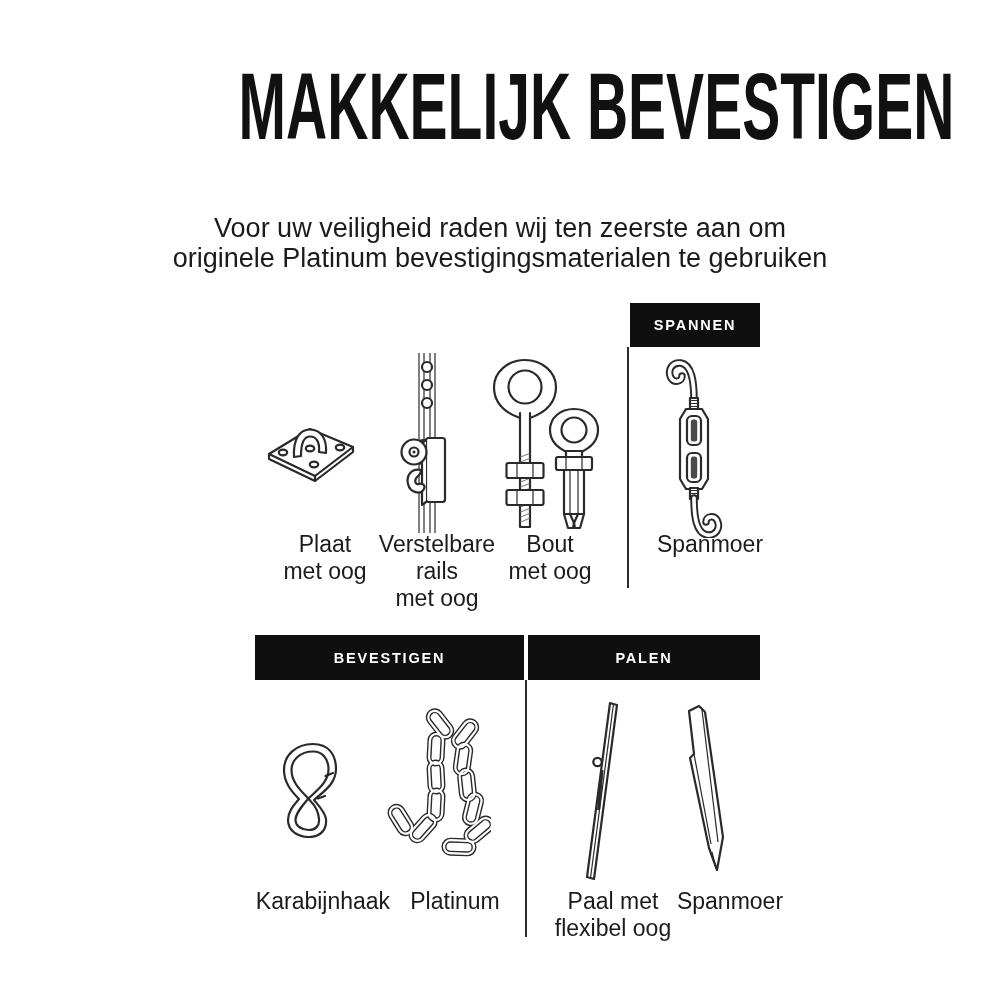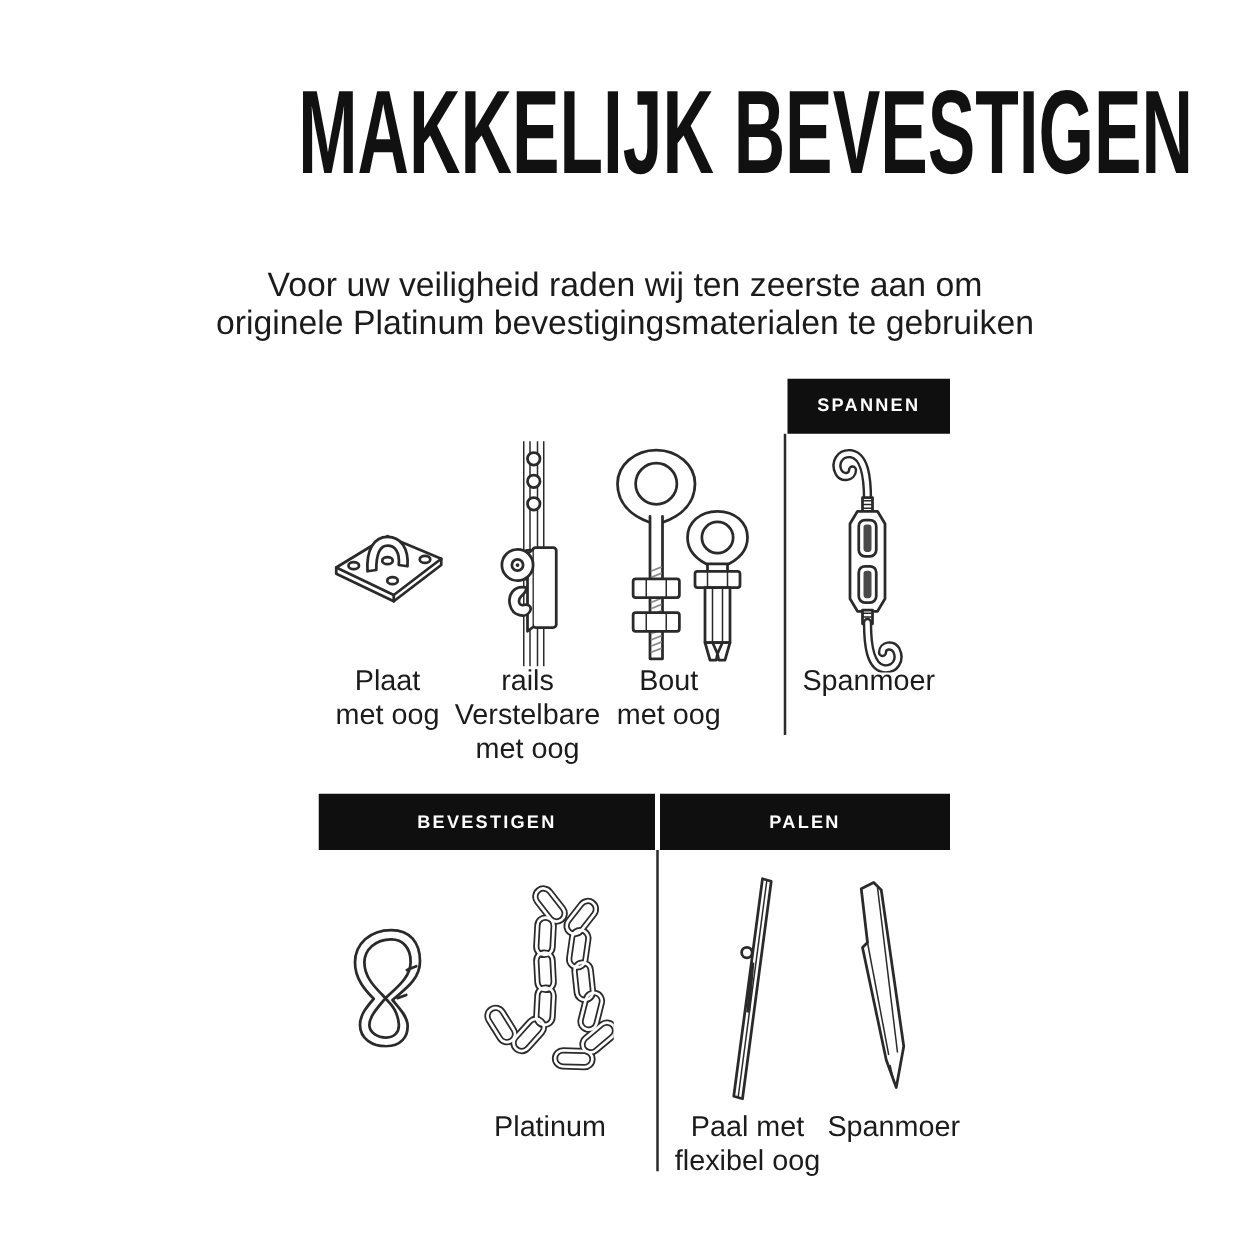--- a/index.html
+++ b/index.html
@@ -15,21 +15,21 @@
   .subtitle span{display:block;}
 
   .bar{position:absolute;background:#0f0f0f;color:#ffffff;display:flex;align-items:center;justify-content:center;
        font-size:14.5px;font-weight:bold;letter-spacing:1.8px;}
 
   .vline{position:absolute;width:2px;background:#2b2b2b;}
 
   .icon{position:absolute;}
   .icon svg{display:block;width:100%;height:100%;}
 
-  .lbl{position:absolute;text-align:center;font-size:23px;line-height:27px;color:#1b1b1b;}
+  .lbl{position:absolute;text-align:center;font-size:23px;line-height:27px;color:#1b1b1b;margin-left:15px;}
   .lbl span{display:block;}
 
   .ln{stroke:#2a2a2a;stroke-width:2.2;fill:none;stroke-linecap:round;stroke-linejoin:round;}
   .lnf{stroke:#2a2a2a;stroke-width:2.2;fill:#ffffff;stroke-linecap:round;stroke-linejoin:round;}
   .thin{stroke:#2a2a2a;stroke-width:1.2;fill:none;}
   .thread{stroke:#8a8a8a;stroke-width:1.3;fill:none;}
   .tube-out{stroke:#2a2a2a;stroke-width:7.5;fill:none;stroke-linecap:round;}
   .tube-in{stroke:#ffffff;stroke-width:3.6;fill:none;stroke-linecap:round;}
   .link-out{stroke:#2a2a2a;stroke-width:5;fill:none;}
   .link-in{stroke:#ffffff;stroke-width:2.2;fill:none;}
@@ -245,32 +245,35 @@
       <line class="thin" x1="36" y1="52" x2="53" y2="142"></line>
       <line class="thin" x1="54" y1="150" x2="57" y2="163"></line>
     </svg>
   </div>
 
   <div class="lbl" style="left:240px;top:531px;width:140px">
     <span>Plaat</span>
     <span>met oog</span>
   </div>
   <div class="lbl" style="left:347px;top:531px;width:150px">
+    <span>Verstelbare</span>
     <span>rails</span>
-    <span>Verstelbare</span>
     <span>met oog</span>
   </div>
   <div class="lbl" style="left:465px;top:531px;width:140px">
     <span>Bout</span>
     <span>met oog</span>
   </div>
   <div class="lbl" style="left:620px;top:531px;width:150px">
     <span>Spanmoer</span>
   </div>
 
+  <div class="lbl" style="left:228px;top:888px;width:160px">
+    <span>Karabijnhaak</span>
+  </div>
   <div class="lbl" style="left:380px;top:888px;width:120px">
     <span>Platinum</span>
   </div>
   <div class="lbl" style="left:523px;top:888px;width:150px">
     <span>Paal met</span>
     <span>flexibel oog</span>
   </div>
   <div class="lbl" style="left:645px;top:888px;width:140px">
     <span>Spanmoer</span>
   </div>

